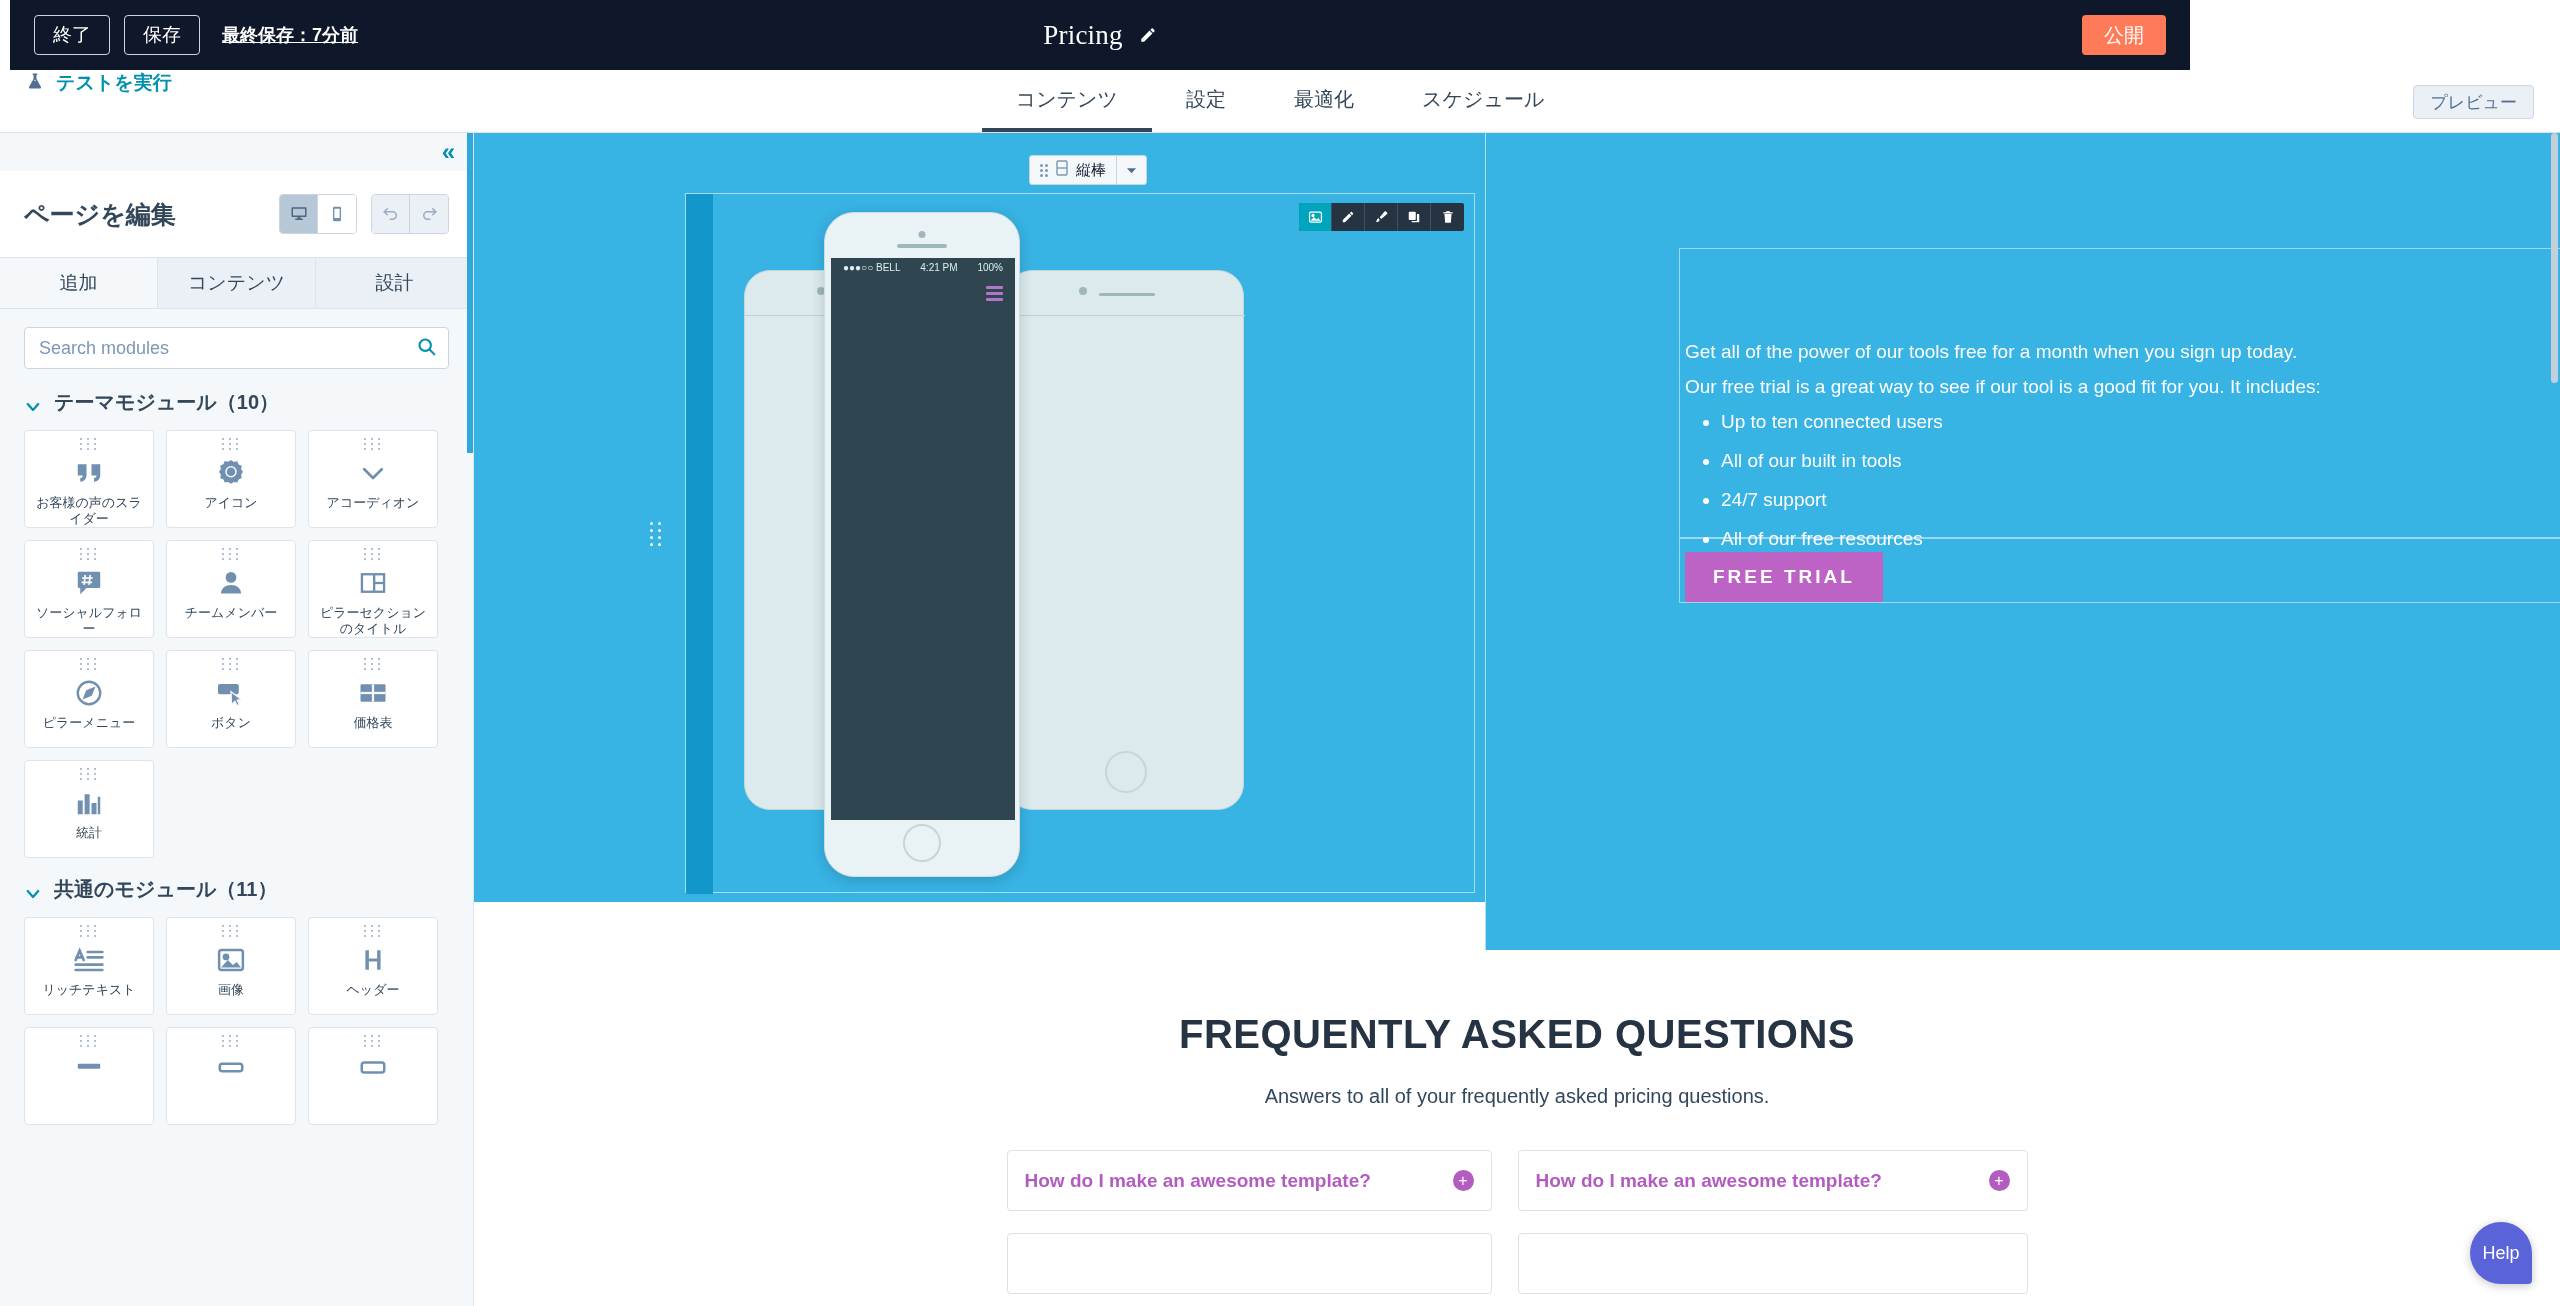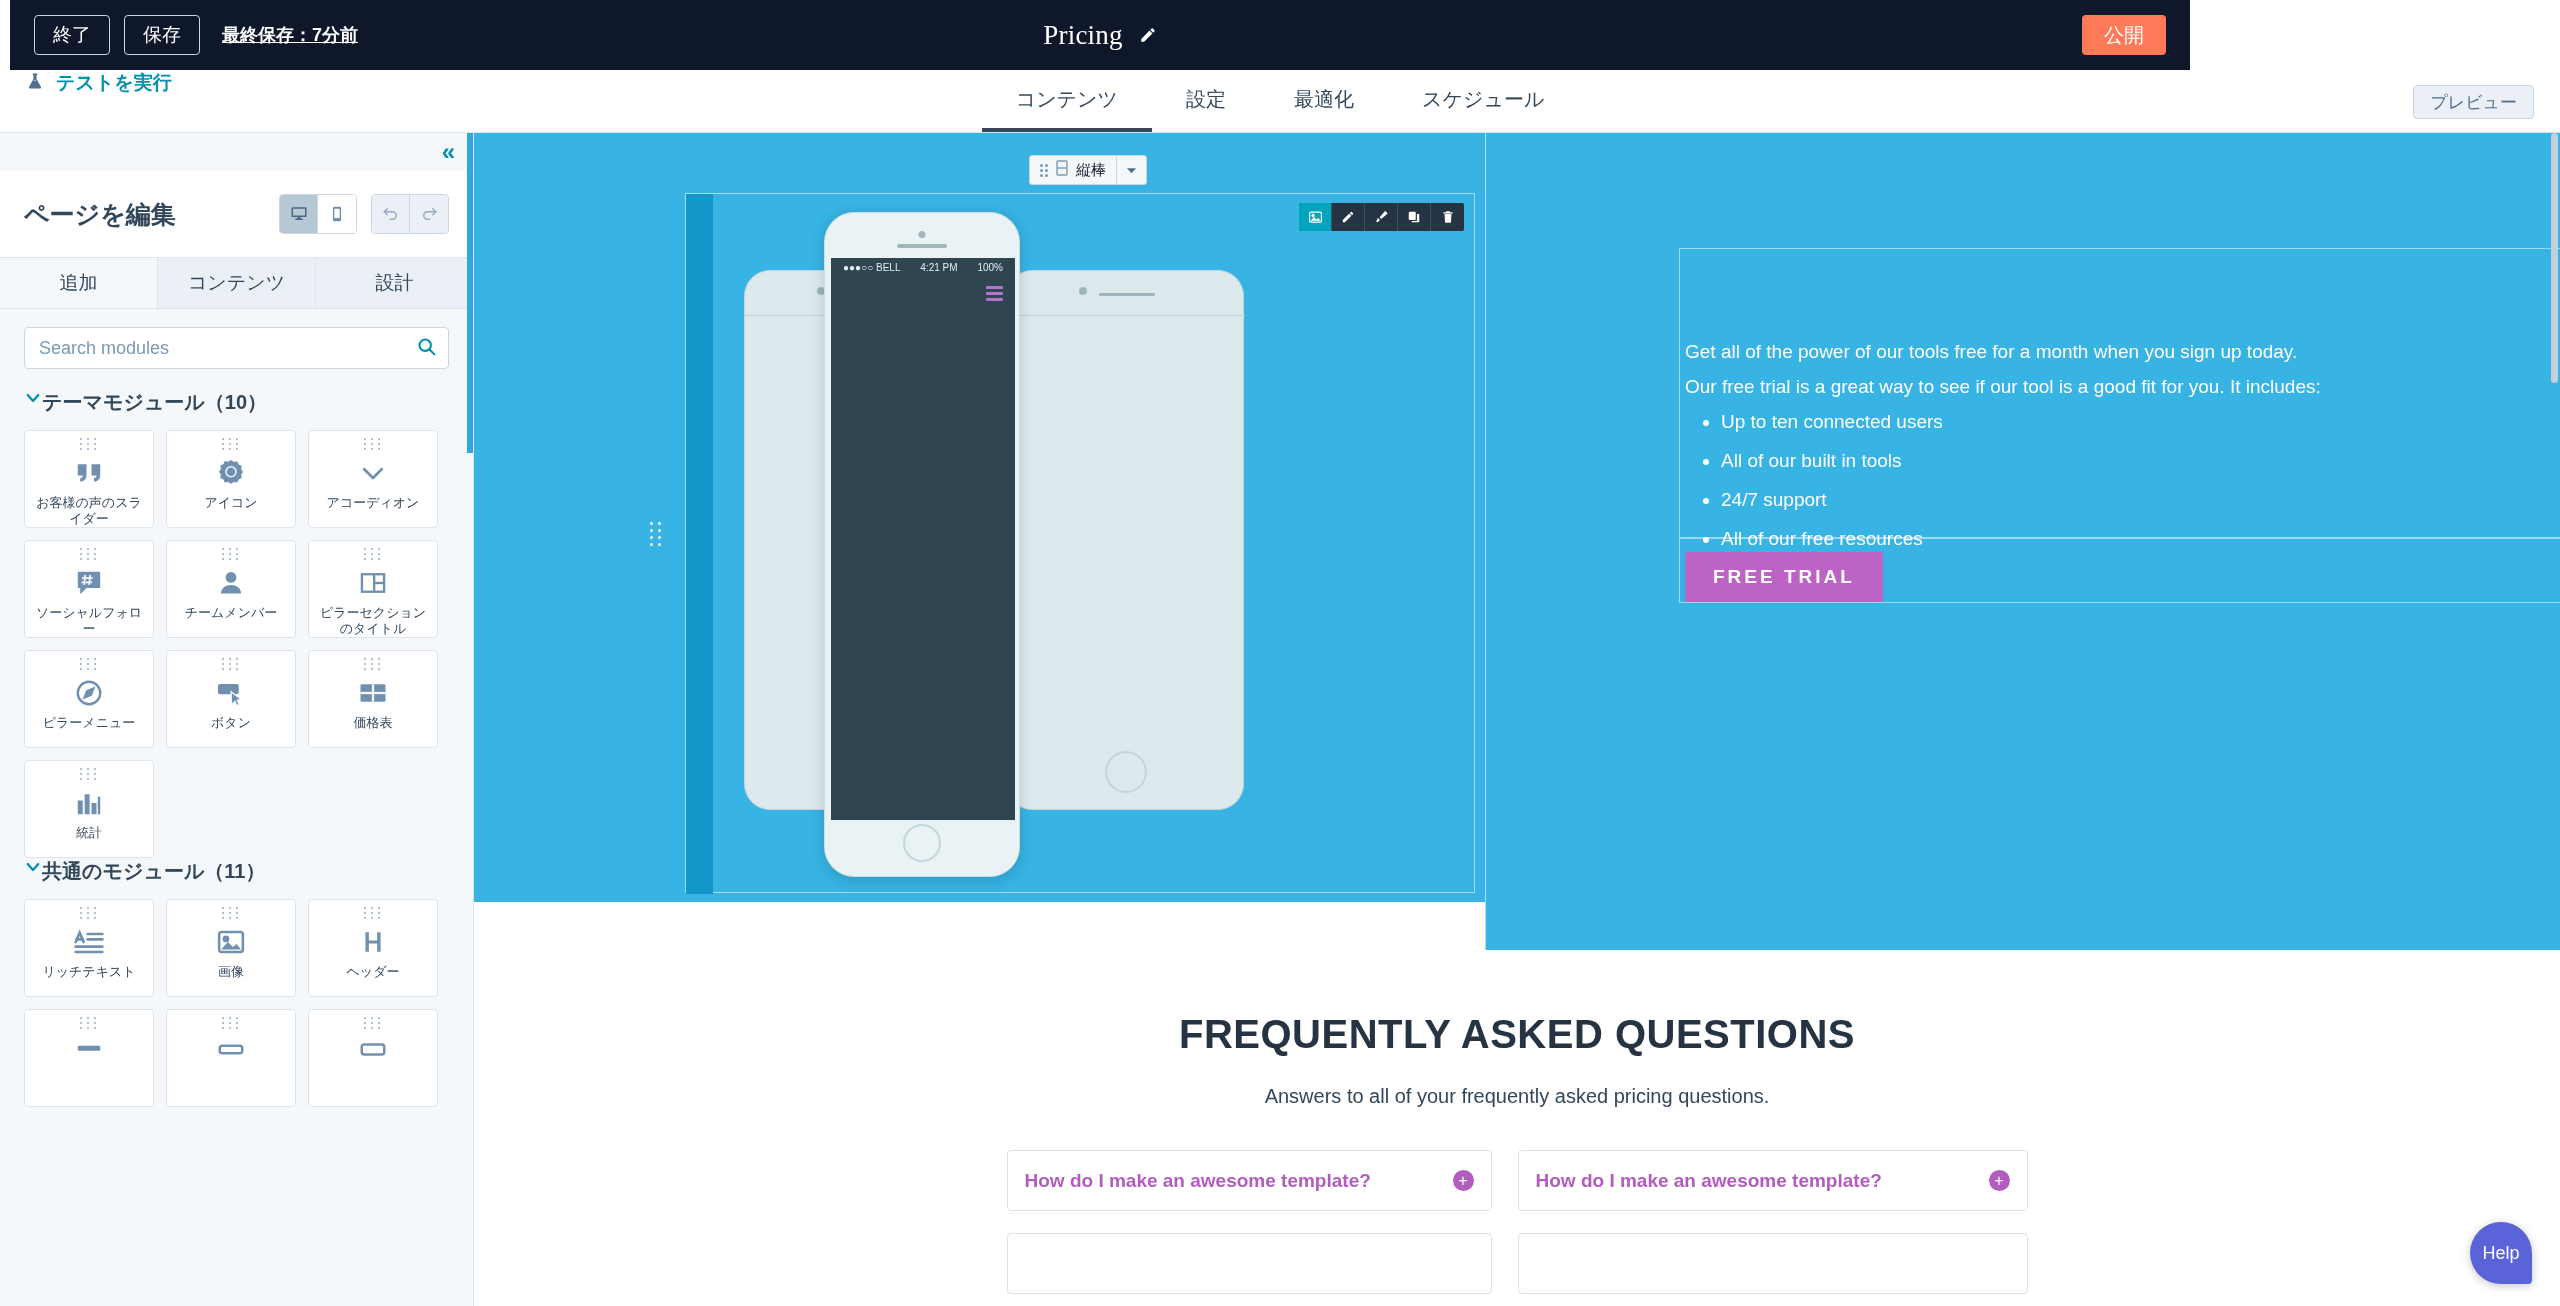--- a/index.html
+++ b/index.html
@@ -106,21 +106,21 @@
     width: 100%; height: 42px; border: 1px solid #cbd6e2; border-radius: 4px;
     background: #ffffff; padding: 0 42px 0 14px; font-size: 18px; color: #33475b;
     font-family: "Liberation Sans", sans-serif;
   }
   .search-input::placeholder { color: #7c98b6; }
   .search-icon-btn {
     position: absolute; right: 12px; top: 9px; color: #0091ae; cursor: pointer;
     display: flex; align-items: center;
   }
 
-  .group-head { display: flex; align-items: flex-start; gap: 0; margin: 0 0 14px 0; cursor: pointer; }
+  .group-head { display: flex; align-items: flex-end; gap: 12px; margin: 18px 0 14px 0; cursor: pointer; }
   .group-caret { color: #0091ae; display: flex; align-items: center; }
   .group-title { font-size: 20px; font-weight: bold; color: #33475b; }
 
   .module-grid { display: flex; flex-wrap: wrap; gap: 12px; }
   .module-card {
     width: 130px; height: 98px; background: #ffffff; border: 1px solid #dfe3eb;
     border-radius: 4px; display: flex; flex-direction: column; align-items: center;
     cursor: pointer; padding-top: 7px; position: relative;
   }
   .drag-dots { display: grid; grid-template-columns: repeat(3, 4px); grid-gap: 3px; margin-bottom: 4px; }

